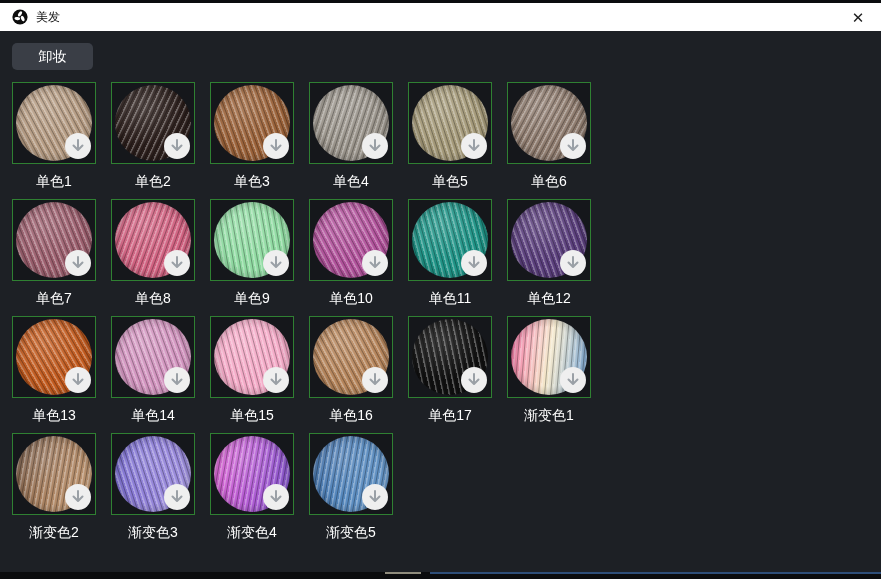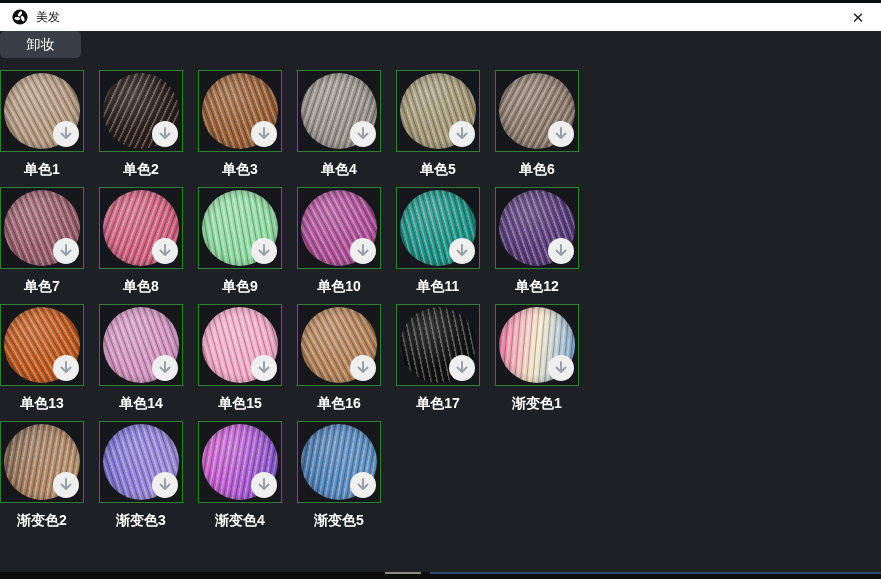--- a/index.html
+++ b/index.html
@@ -21,33 +21,33 @@
   }
   .titlebar .logo{width:16px;height:16px;flex:0 0 auto;display:flex;}
   .titlebar .title{margin-left:8px;font-size:12px;color:var(--title_text,#151515);}
   .titlebar .close{
     margin-left:auto;width:22px;height:22px;display:flex;align-items:center;justify-content:center;
     font-size:15px;color:#1b1b1b;line-height:1;
   }
 
   .content{
     flex:1 1 auto;background:var(--page_bg,#1d2025);
-    padding:0;box-sizing:border-box;
+    padding:12px;box-sizing:border-box;
   }
   .remove-btn{
     width:81px;height:27px;background:var(--button_bg,#3a3e46);
     border:none;border-radius:5px;color:var(--button_text,#fff);
     font-size:14px;font-family:inherit;
     display:flex;align-items:center;justify-content:center;
   }
   .grid{
     margin-top:12px;width:600px;
     display:flex;flex-wrap:wrap;column-gap:15px;row-gap:0;
   }
-  .item{width:84px;margin-bottom:8px;font-weight:bold;}
+  .item{width:84px;margin-bottom:8px;}
   .tile{
     width:84px;height:82px;box-sizing:border-box;position:relative;
     border:1px solid var(--tile_border,#2f8032);
     background:var(--tile_bg,#16181c);
   }
   .circle{
     width:76px;height:76px;border-radius:50%;
     margin:2px auto 0;background-color:#555;
   }
   .dl{

